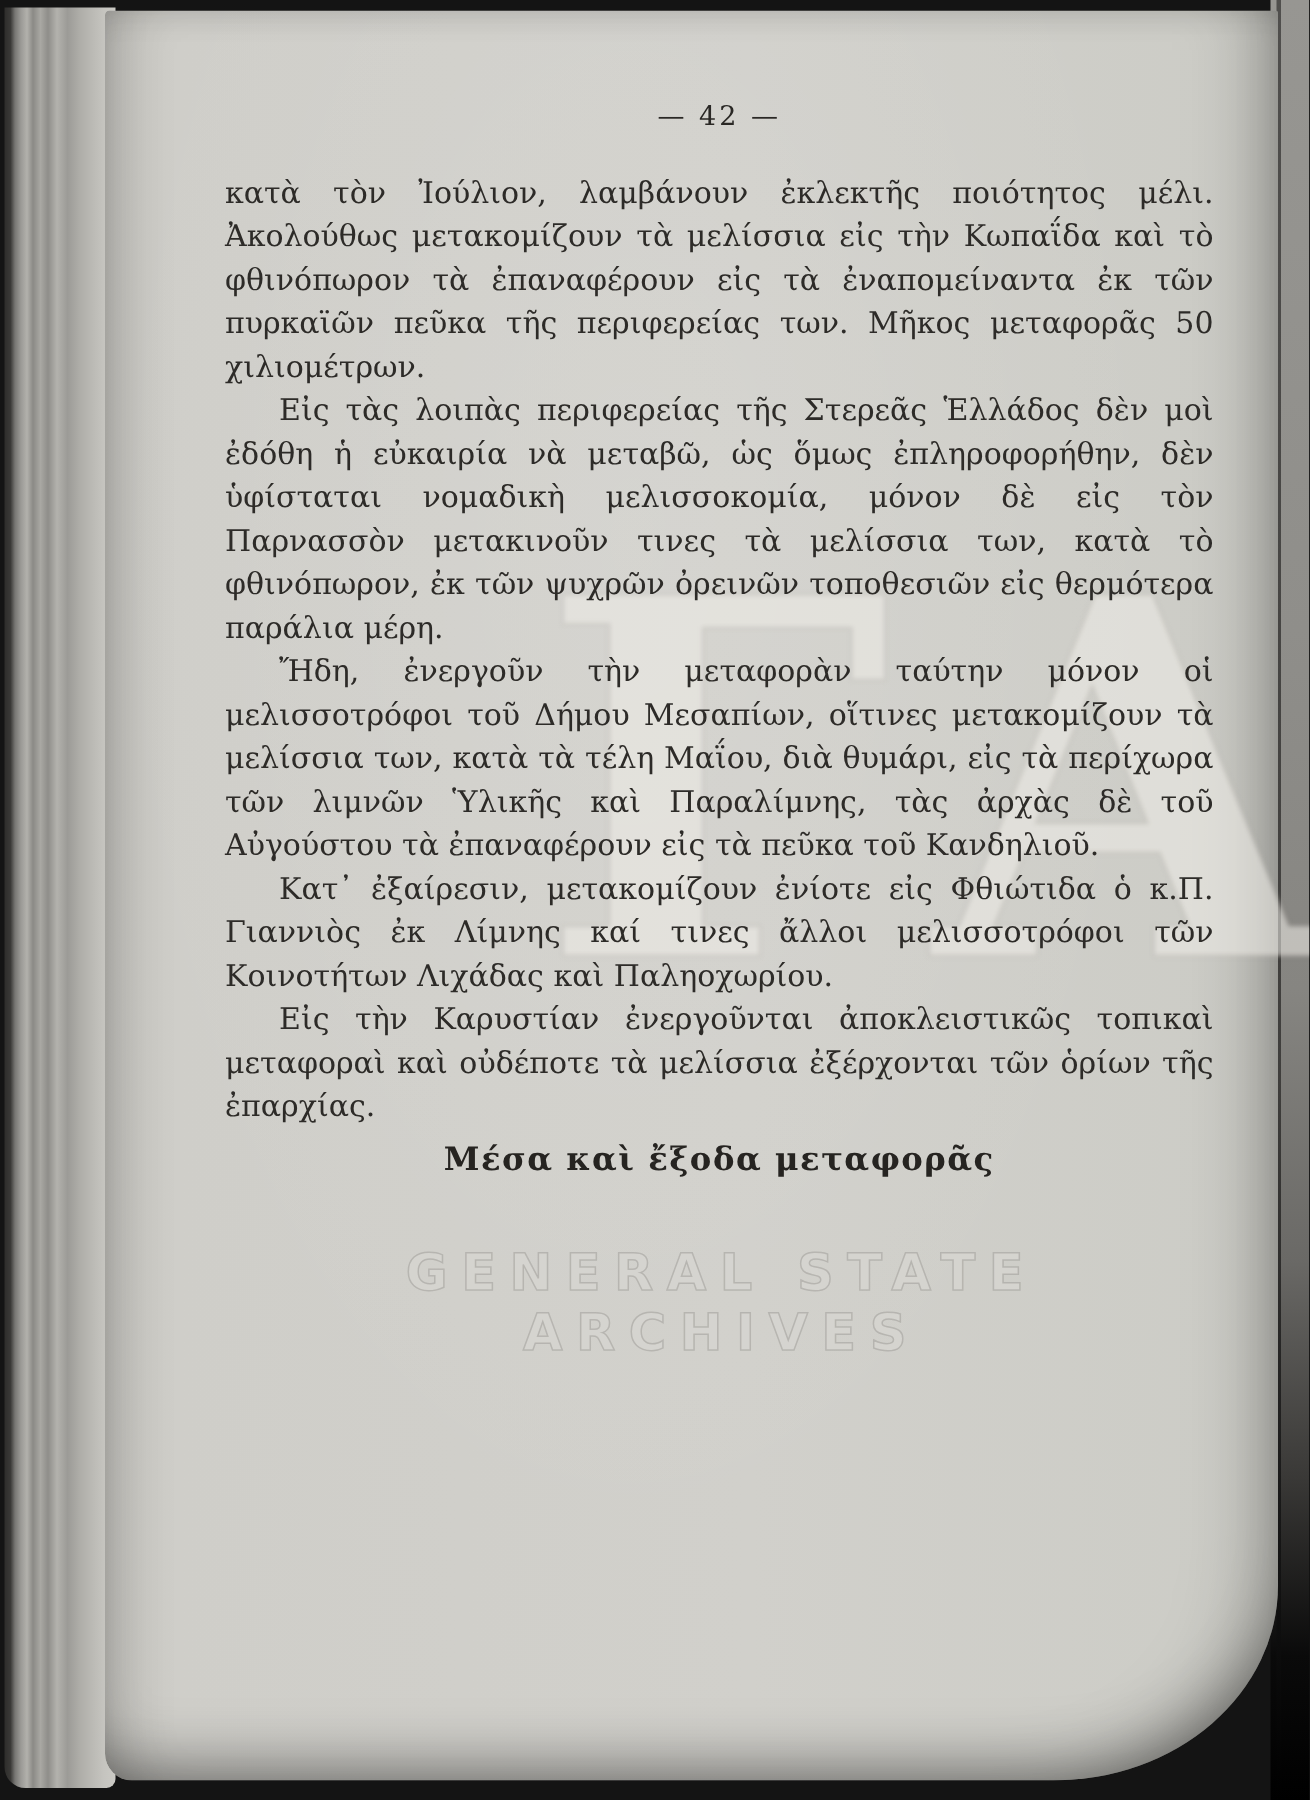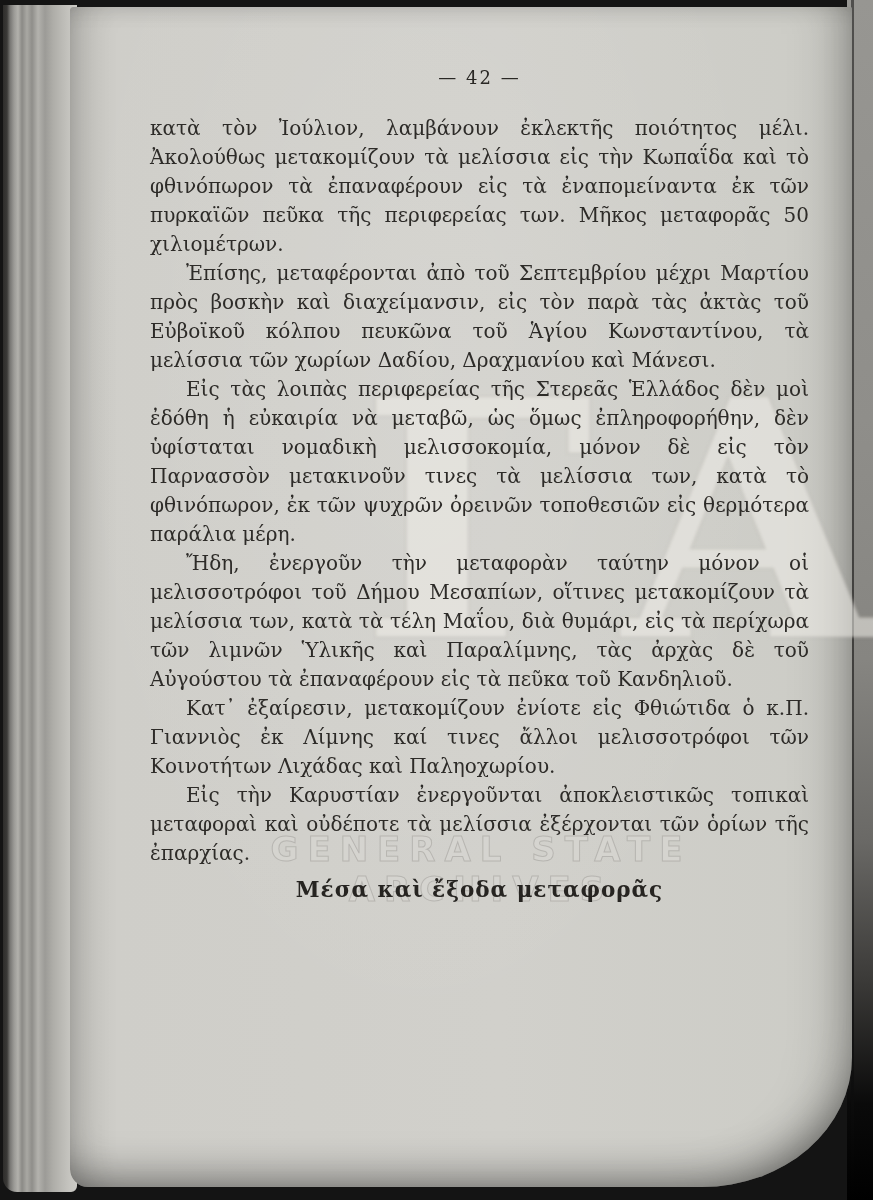--- a/index.html
+++ b/index.html
@@ -96,21 +96,20 @@
   <div class="paper">
 
     <div class="wm-monogram">ΓΑΚ</div>
     <div class="wm-line wm-english">GENERAL STATE ARCHIVES</div>
 
     <div class="content">
       <div class="page-number">— 42 —</div>
 
       <div class="body-text">
         <p>κατὰ τὸν Ἰούλιον, λαμβάνουν ἐκλεκτῆς ποιότητος μέλι. Ἀκολούθως μετακομίζουν τὰ μελίσσια εἰς τὴν Κωπαΐδα καὶ τὸ φθινόπωρον τὰ ἐπαναφέρουν εἰς τὰ ἐναπομείναντα ἐκ τῶν πυρκαϊῶν πεῦκα τῆς περιφερείας των. Μῆκος μεταφορᾶς 50 χιλιομέτρων.</p>
-        <p class="ind">Ἐπίσης, μεταφέρονται ἀπὸ τοῦ Σεπτεμβρίου μέχρι Μαρτίου πρὸς βοσκὴν καὶ διαχείμανσιν, εἰς τὸν παρὰ τὰς ἀκτὰς τοῦ Εὐβοϊκοῦ κόλπου πευκῶνα τοῦ Ἁγίου Κωνσταντίνου, τὰ μελίσσια τῶν χωρίων Δαδίου, Δραχμανίου καὶ Μάνεσι.</p>
         <p class="ind">Εἰς τὰς λοιπὰς περιφερείας τῆς Στερεᾶς Ἑλλάδος δὲν μοὶ ἐδόθη ἡ εὐκαιρία νὰ μεταβῶ, ὡς ὅμως ἐπληροφορήθην, δὲν ὑφίσταται νομαδικὴ μελισσοκομία, μόνον δὲ εἰς τὸν Παρνασσὸν μετακινοῦν τινες τὰ μελίσσια των, κατὰ τὸ φθινόπωρον, ἐκ τῶν ψυχρῶν ὀρεινῶν τοποθεσιῶν εἰς θερμότερα παράλια μέρη.</p>
         <p class="ind">Ἤδη, ἐνεργοῦν τὴν μεταφορὰν ταύτην μόνον οἱ μελισσοτρόφοι τοῦ Δήμου Μεσαπίων, οἵτινες μετακομίζουν τὰ μελίσσια των, κατὰ τὰ τέλη Μαΐου, διὰ θυμάρι, εἰς τὰ περίχωρα τῶν λιμνῶν Ὑλικῆς καὶ Παραλίμνης, τὰς ἀρχὰς δὲ τοῦ Αὐγούστου τὰ ἐπαναφέρουν εἰς τὰ πεῦκα τοῦ Κανδηλιοῦ.</p>
         <p class="ind">Κατ᾽ ἐξαίρεσιν, μετακομίζουν ἐνίοτε εἰς Φθιώτιδα ὁ κ.Π. Γιαννιὸς ἐκ Λίμνης καί τινες ἄλλοι μελισσοτρόφοι τῶν Κοινοτήτων Λιχάδας καὶ Παληοχωρίου.</p>
         <p class="ind">Εἰς τὴν Καρυστίαν ἐνεργοῦνται ἀποκλειστικῶς τοπικαὶ μεταφοραὶ καὶ οὐδέποτε τὰ μελίσσια ἐξέρχονται τῶν ὁρίων τῆς ἐπαρχίας.</p>
 
         <div class="section-heading">Μέσα καὶ ἔξοδα μεταφορᾶς</div>
 
       </div>
     </div>
   </div>

